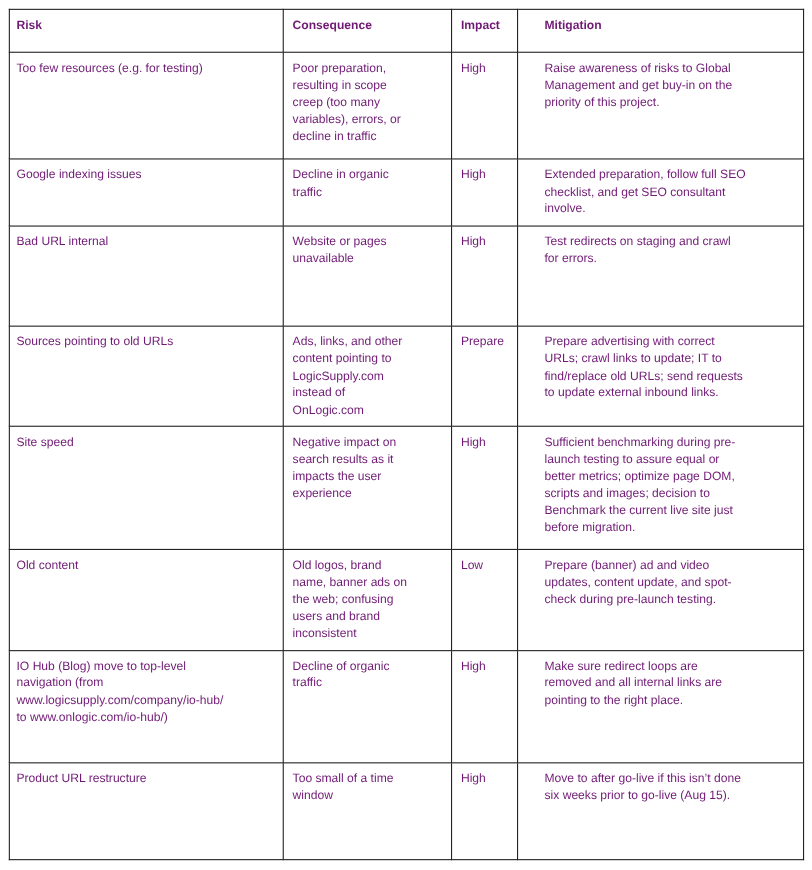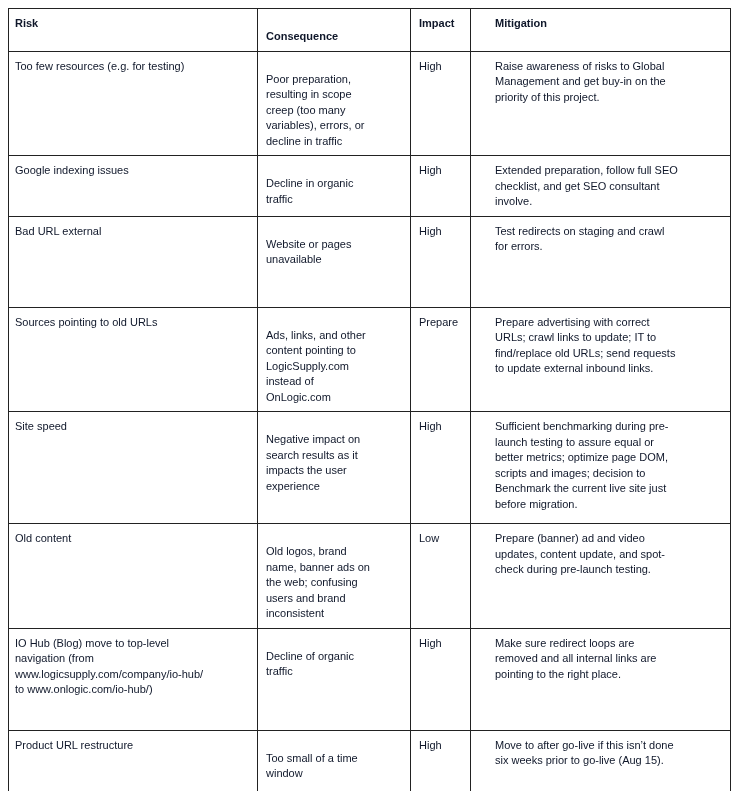--- a/index.html
+++ b/index.html
@@ -3,21 +3,21 @@
 <meta charset="utf-8">
 <style>
   * { margin: 0; padding: 0; box-sizing: border-box; }
   html, body { background: #ffffff; }
   .page {
     position: relative;
     width: 738px;
     height: 791px;
     background: #ffffff;
     font-family: "Liberation Sans", "DejaVu Sans", sans-serif;
-    color: #0f172a;
+    color: #701a75;
   }
   table.risk-table {
     position: absolute;
     left: 8px;
     top: 8px;
     width: 722px;
     border-collapse: collapse;
     table-layout: fixed;
   }
   table.risk-table th,
@@ -26,21 +26,21 @@
     vertical-align: top;
     font-size: 11px;
     line-height: 15.5px;
     white-space: pre-line;
     overflow: hidden;
     text-align: left;
   }
   table.risk-table th { font-weight: bold; }
   
   .col-risk        { padding: 7px 45px 6px 6px; }
-  .col-consequence { padding: 20px 36px 6px 8px; }
+  .col-consequence { padding: 7px 36px 6px 8px; }
   .col-impact      { padding: 7px 4px 6px 8px; }
   .col-mitigation  { padding: 7px 51px 6px 24px; }
   thead tr           { height: 39px; }
   tbody tr:nth-child(1) { height: 97px; }
   tbody tr:nth-child(2) { height: 58px; }
   tbody tr:nth-child(3) { height: 91px; }
   tbody tr:nth-child(4) { height: 44px; }
   tbody tr:nth-child(5) { height: 112px; }
   tbody tr:nth-child(6) { height: 87px; }
   tbody tr:nth-child(7) { height: 102px; }
@@ -73,21 +73,21 @@
         <td class="col-impact">High</td>
         <td class="col-mitigation">Raise awareness of risks to Global Management and get buy-in on the priority of this project.</td>
       </tr>
       <tr>
         <td class="col-risk">Google indexing issues</td>
         <td class="col-consequence">Decline in organic traffic</td>
         <td class="col-impact">High</td>
         <td class="col-mitigation">Extended preparation, follow full SEO checklist, and get SEO consultant involve.</td>
       </tr>
       <tr>
-        <td class="col-risk">Bad URL external</td>
+        <td class="col-risk">Bad URL internal</td>
         <td class="col-consequence">Website or pages unavailable</td>
         <td class="col-impact">High</td>
         <td class="col-mitigation">Test redirects on staging and crawl for errors.</td>
       </tr>
       <tr>
         <td class="col-risk">Sources pointing to old URLs</td>
         <td class="col-consequence">Ads, links, and other content pointing to LogicSupply.com instead of OnLogic.com</td>
         <td class="col-impact">Prepare</td>
         <td class="col-mitigation">Prepare advertising with correct URLs; crawl links to update; IT to find/replace old URLs; send requests to update external inbound links.</td>
       </tr>

